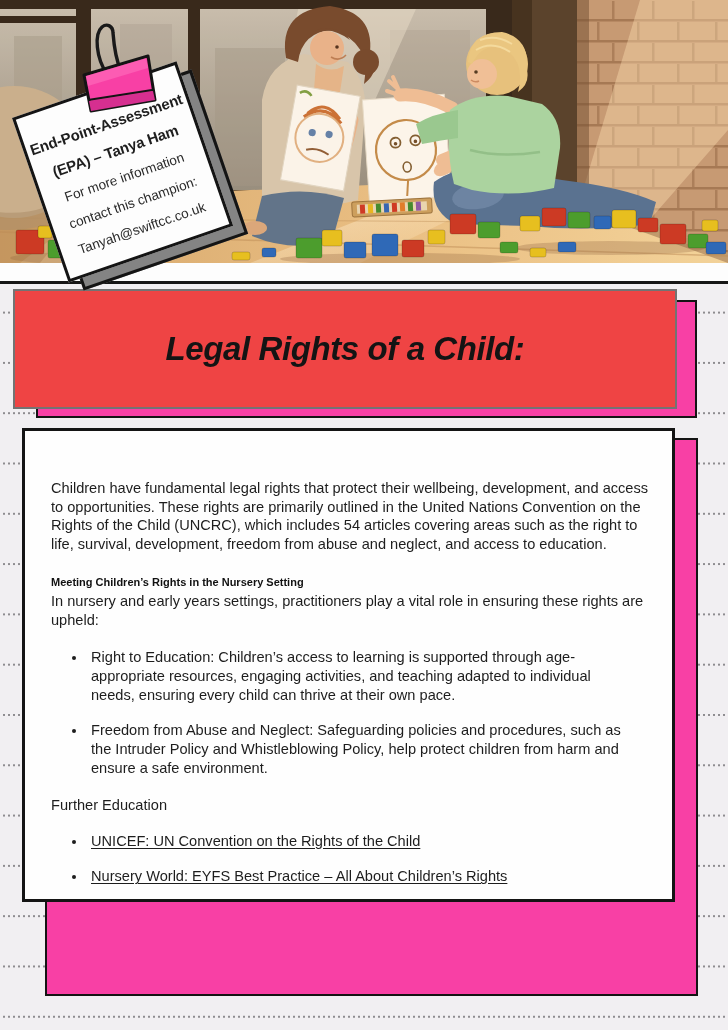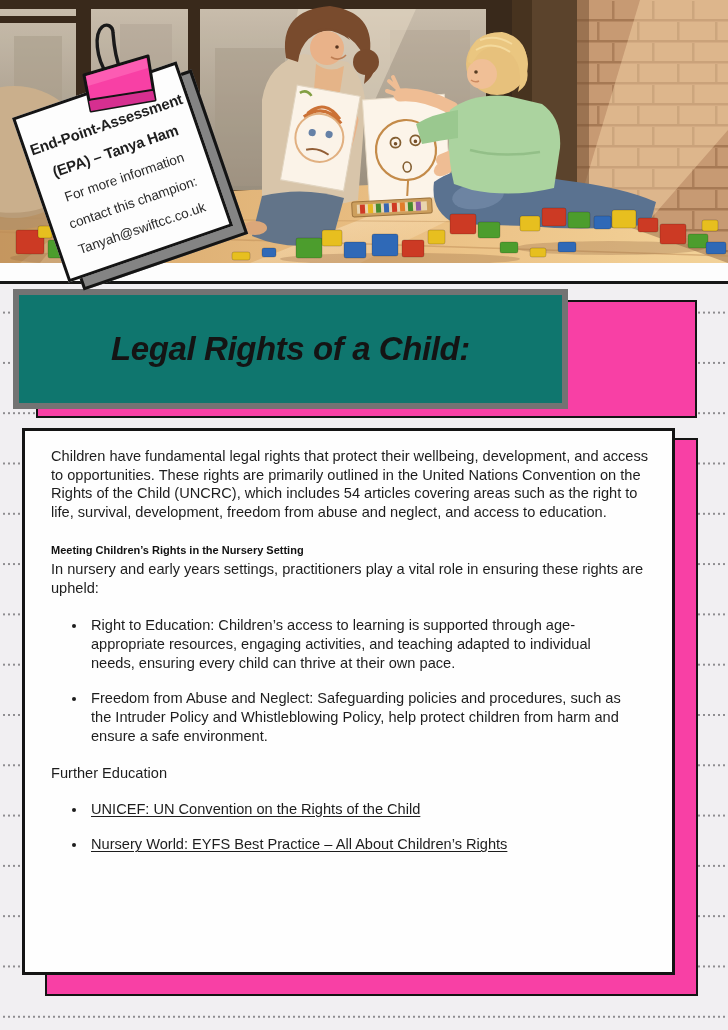--- a/index.html
+++ b/index.html
@@ -20,41 +20,41 @@
       linear-gradient(180deg,rgba(0,0,0,0) 0 27.5px,#8e8c90 27.5px 29.8px,rgba(0,0,0,0) 29.8px 50.3px);
     background-size:5px 100%,100% 50.3px;
     background-repeat:repeat,repeat;
   }
   
   .title-shadow{
     position:absolute;left:36px;top:300px;width:661px;height:118px;
     background:#f840a5;border:2px solid #141414;box-sizing:border-box;z-index:5;
   }
   .title-card{
-    position:absolute;left:13px;top:289px;width:555px;height:120px;
-    background:#0f766e;border:6px solid #737373;box-sizing:border-box;z-index:6;
+    position:absolute;left:13px;top:289px;width:664px;height:120px;
+    background:#ef4444;border:2px solid #737373;box-sizing:border-box;z-index:6;
     display:flex;flex-direction:column;align-items:center;justify-content:center;gap:5px;
     text-align:center;
   }
   .title-card h1{
     margin:0;font-size:33px;line-height:36px;font-style:italic;font-weight:bold;
     letter-spacing:-0.4px;color:#141414;
   }
   .title-card h2{
     margin:0;font-size:24px;line-height:27px;font-style:italic;font-weight:bold;
     letter-spacing:-0.4px;color:#141414;
   }
   .content-shadow{
     position:absolute;left:45px;top:438px;width:653px;height:558px;
     background:#f840a5;border:2px solid #141414;box-sizing:border-box;z-index:5;
   }
   .content-card{
-    position:absolute;left:22px;top:428px;width:653px;height:547px;
+    position:absolute;left:22px;top:428px;width:653px;height:474px;
     background:#fefefe;border:3px solid #141414;box-sizing:border-box;z-index:6;
-    padding:16px 22px 0 26px;font-size:14.6px;line-height:18.7px;color:#1d1d1d;
+    padding:48px 22px 0 26px;font-size:14.6px;line-height:18.7px;color:#1d1d1d;
   }
   .content-card p{margin:0;}
   .content-card h3{margin:18.7px 0 0 0;font-size:11px;line-height:19.5px;color:#111;}
   .content-card ul{margin:18.7px 0 0 0;padding-left:19px;}
   .content-card ul li{margin:17px;padding-left:4px;}
   .content-card ul.links{margin-top:0;}
   .closing-p,.resources-label{margin-top:18.7px !important;}
   .content-card a{color:#1d1d1d;text-decoration:underline;text-underline-offset:2px;}
   
   .note-group{position:absolute;left:0;top:0;width:300px;height:320px;z-index:20;pointer-events:none;}

